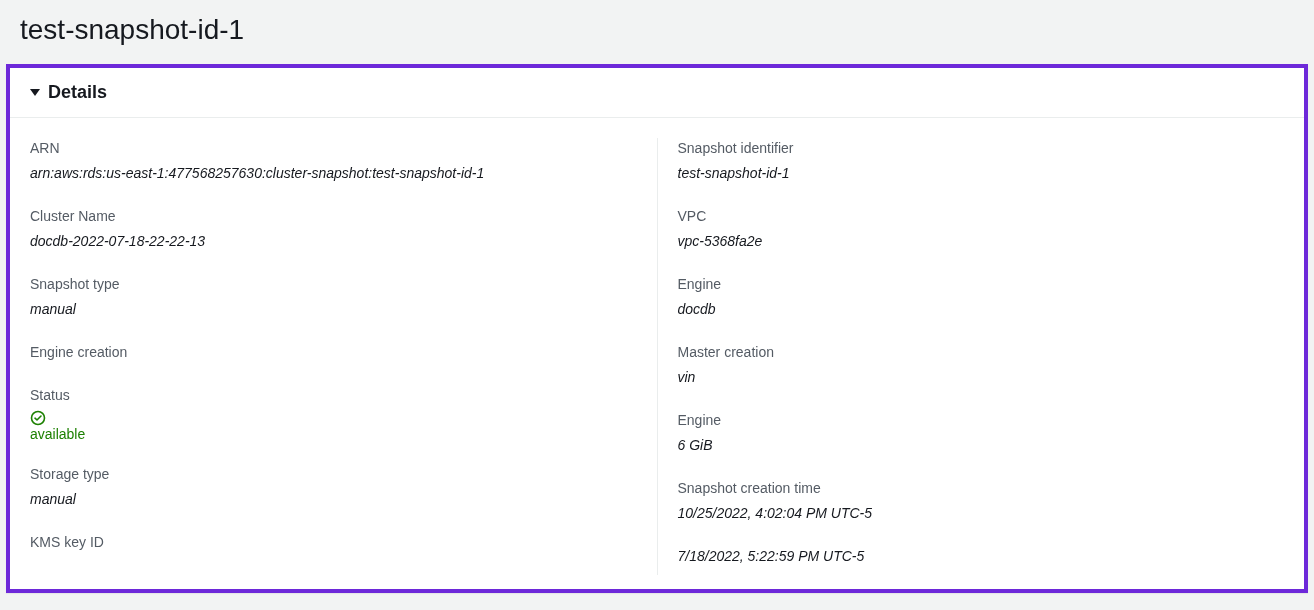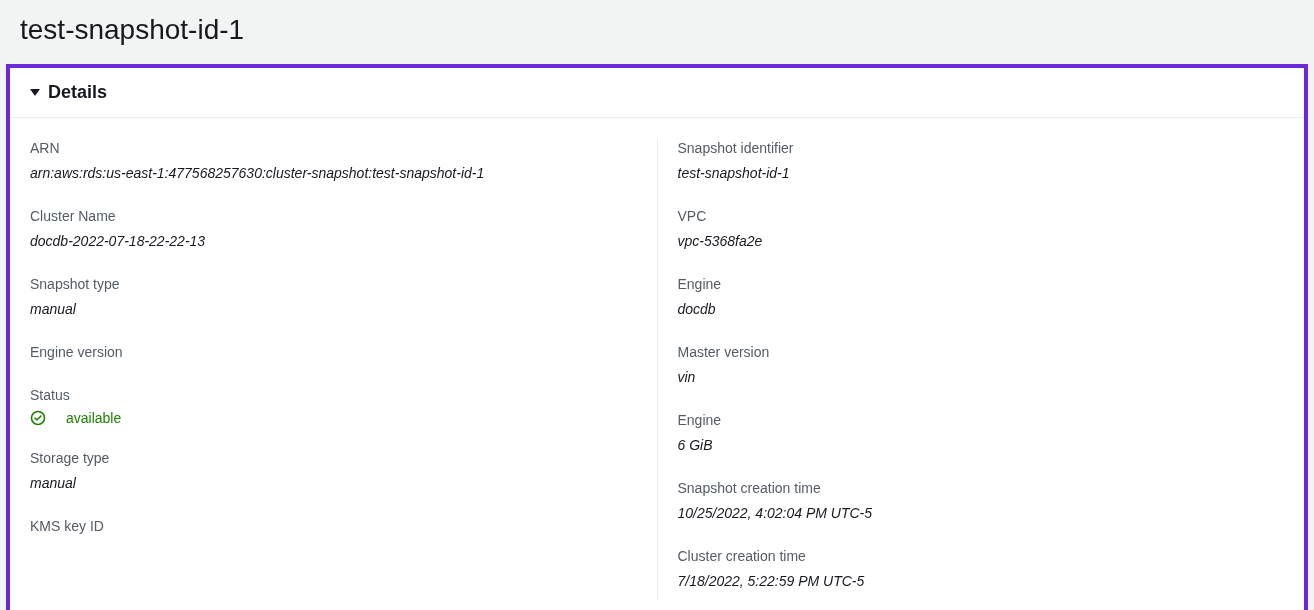--- a/index.html
+++ b/index.html
@@ -76,22 +76,23 @@
     .field-value {
       font-size: 14px;
       color: #16191f;
       line-height: 1.5;
       word-break: break-all;
       font-style: italic;
     }
     .status-wrap {
       display: flex;
       align-items: flex-start;
-      gap: 20px;
+      gap: 0;
       color: #1d8102;
+      flex-direction: column;
     }
     .status-icon {
       display: inline-flex;
       align-items: center;
       justify-content: center;
     }
     .status-icon svg {
       width: 16px;
       height: 16px;
     }
@@ -125,21 +126,21 @@
         <div class="field-label">Cluster Name</div>
         <div class="field-value">docdb-2022-07-18-22-22-13</div>
       </div>
 
       <div class="field">
         <div class="field-label">Snapshot type</div>
         <div class="field-value">manual</div>
       </div>
 
       <div class="field">
-        <div class="field-label">Engine version</div>
+        <div class="field-label">Engine creation</div>
       </div>
 
       <div class="field">
         <div class="field-label">Status</div>
         <div class="status-wrap">
           <span class="status-icon">
             <svg viewBox="0 0 16 16" fill="none" stroke="#1d8102" stroke-width="1.6">
               <circle cx="8" cy="8" r="6.5"></circle>
               <path d="M5 8.2 L7 10 L11 6" stroke-linecap="round" stroke-linejoin="round"></path>
             </svg>
@@ -170,34 +171,33 @@
         <div class="field-label">VPC</div>
         <div class="field-value">vpc-5368fa2e</div>
       </div>
 
       <div class="field">
         <div class="field-label">Engine</div>
         <div class="field-value">docdb</div>
       </div>
 
       <div class="field">
-        <div class="field-label">Master version</div>
+        <div class="field-label">Master creation</div>
         <div class="field-value">vin</div>
       </div>
 
       <div class="field">
         <div class="field-label">Engine</div>
         <div class="field-value">6 GiB</div>
       </div>
 
       <div class="field">
         <div class="field-label">Snapshot creation time</div>
         <div class="field-value">10/25/2022, 4:02:04 PM UTC-5</div>
       </div>
 
       <div class="field">
-        <div class="field-label">Cluster creation time</div>
         <div class="field-value">7/18/2022, 5:22:59 PM UTC-5</div>
       </div>
 
     </div>
   </div>
 </div>
 
 </body></html>

